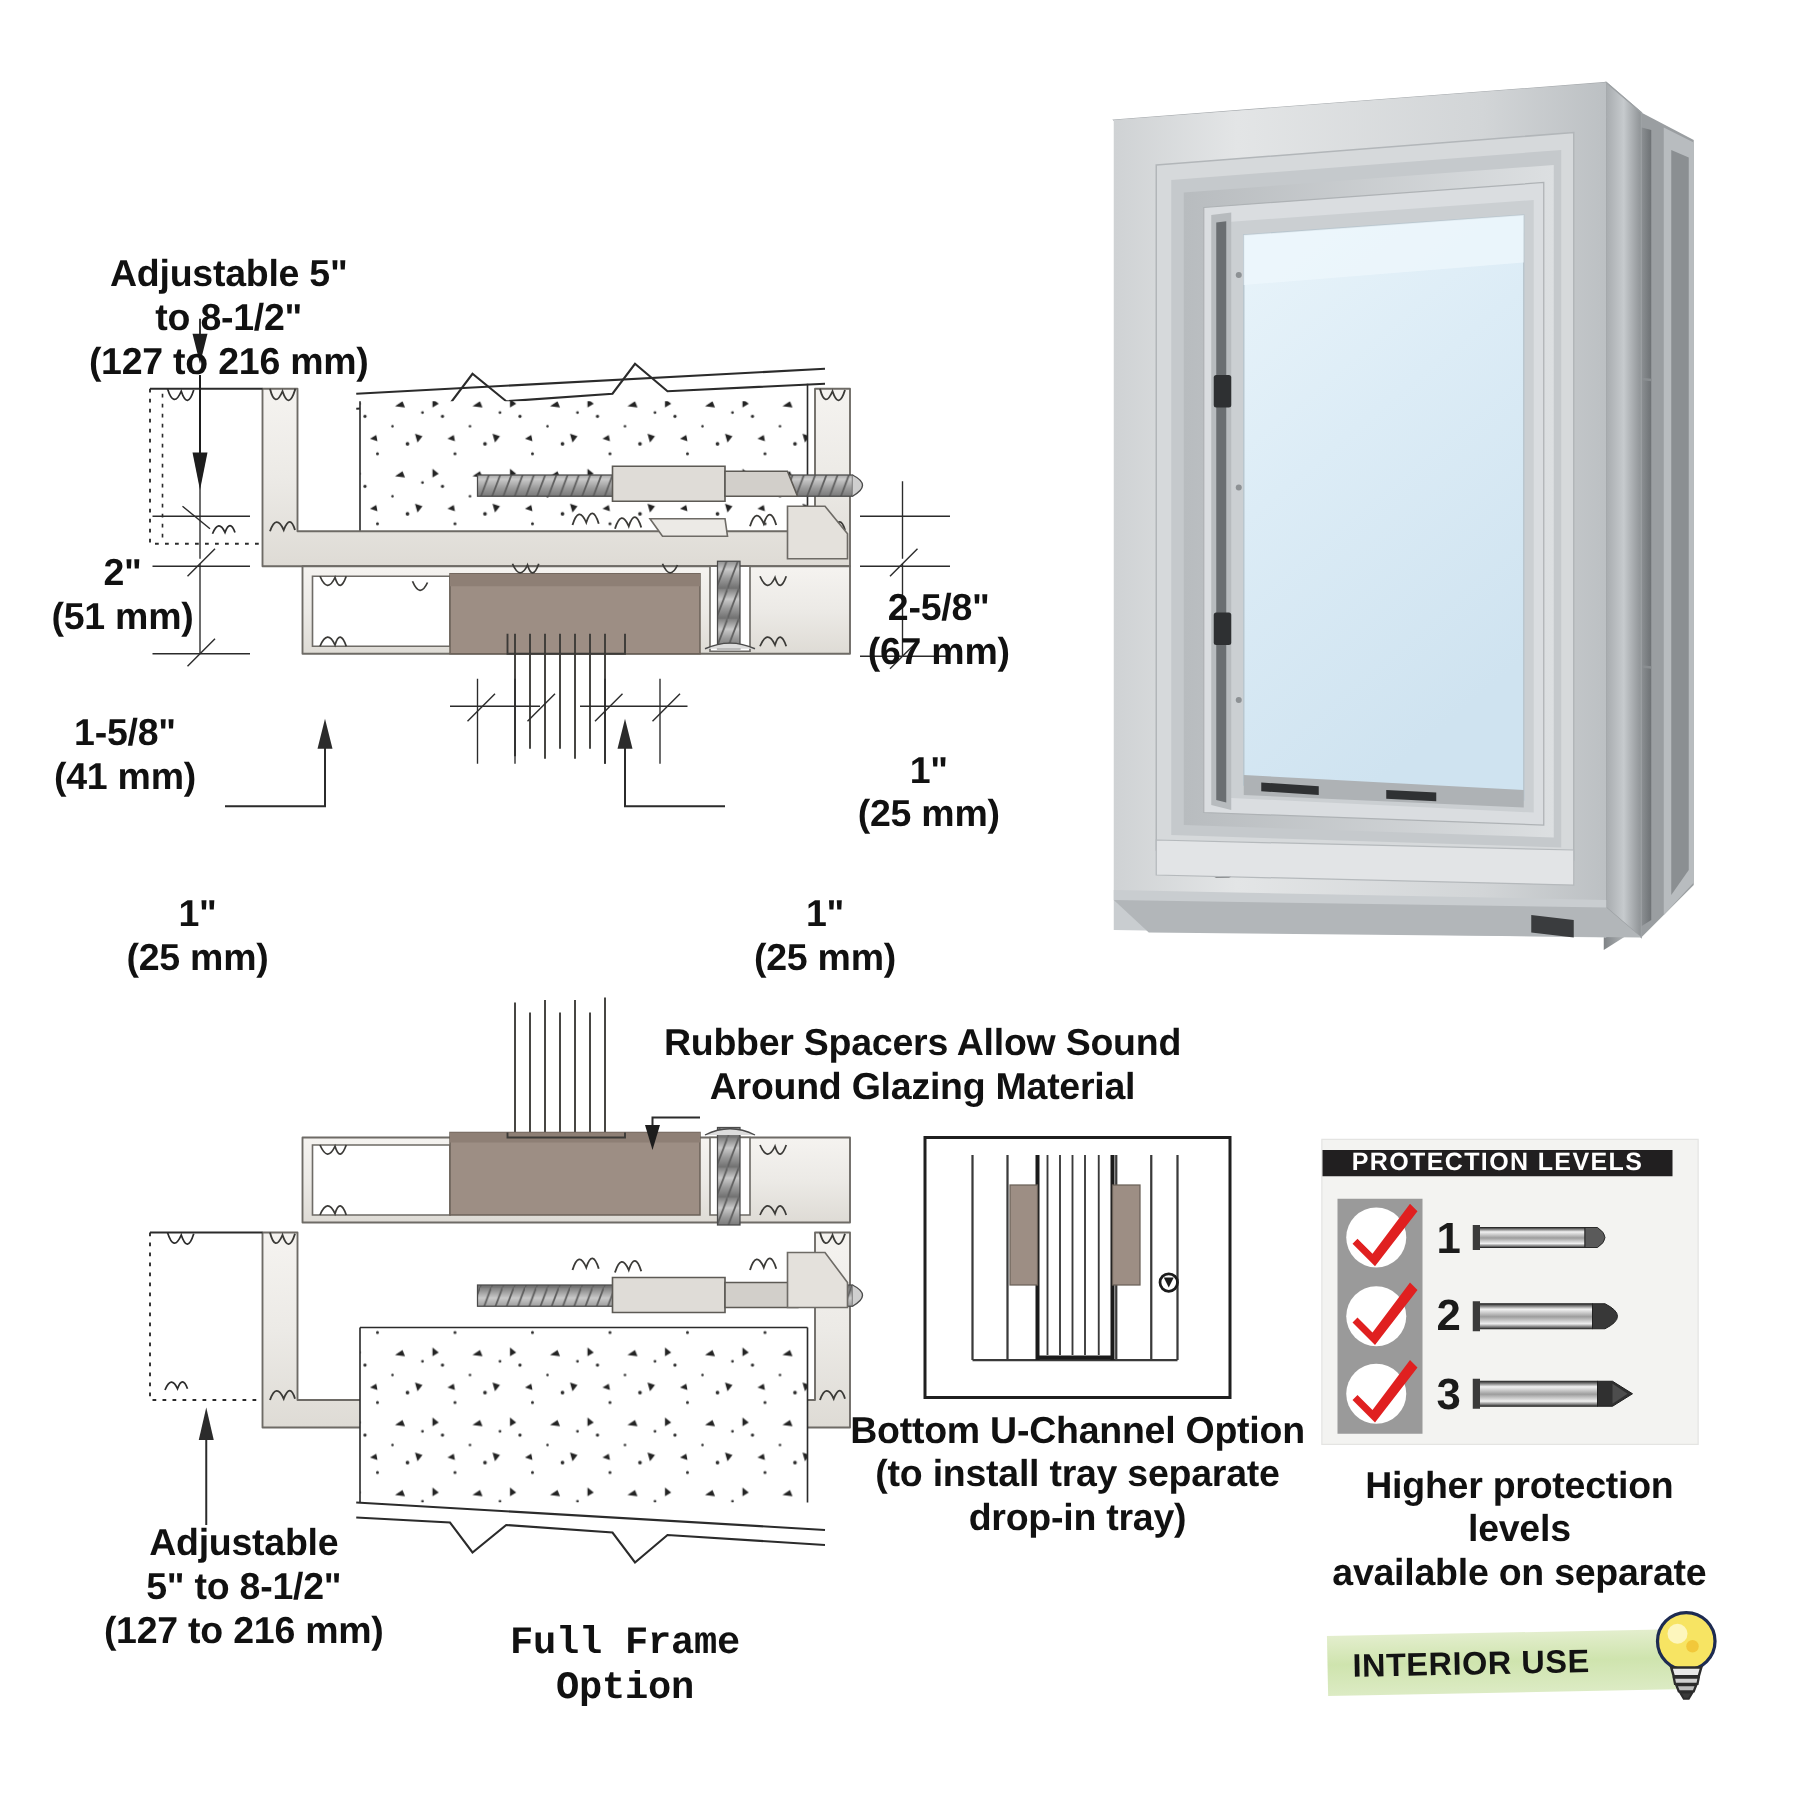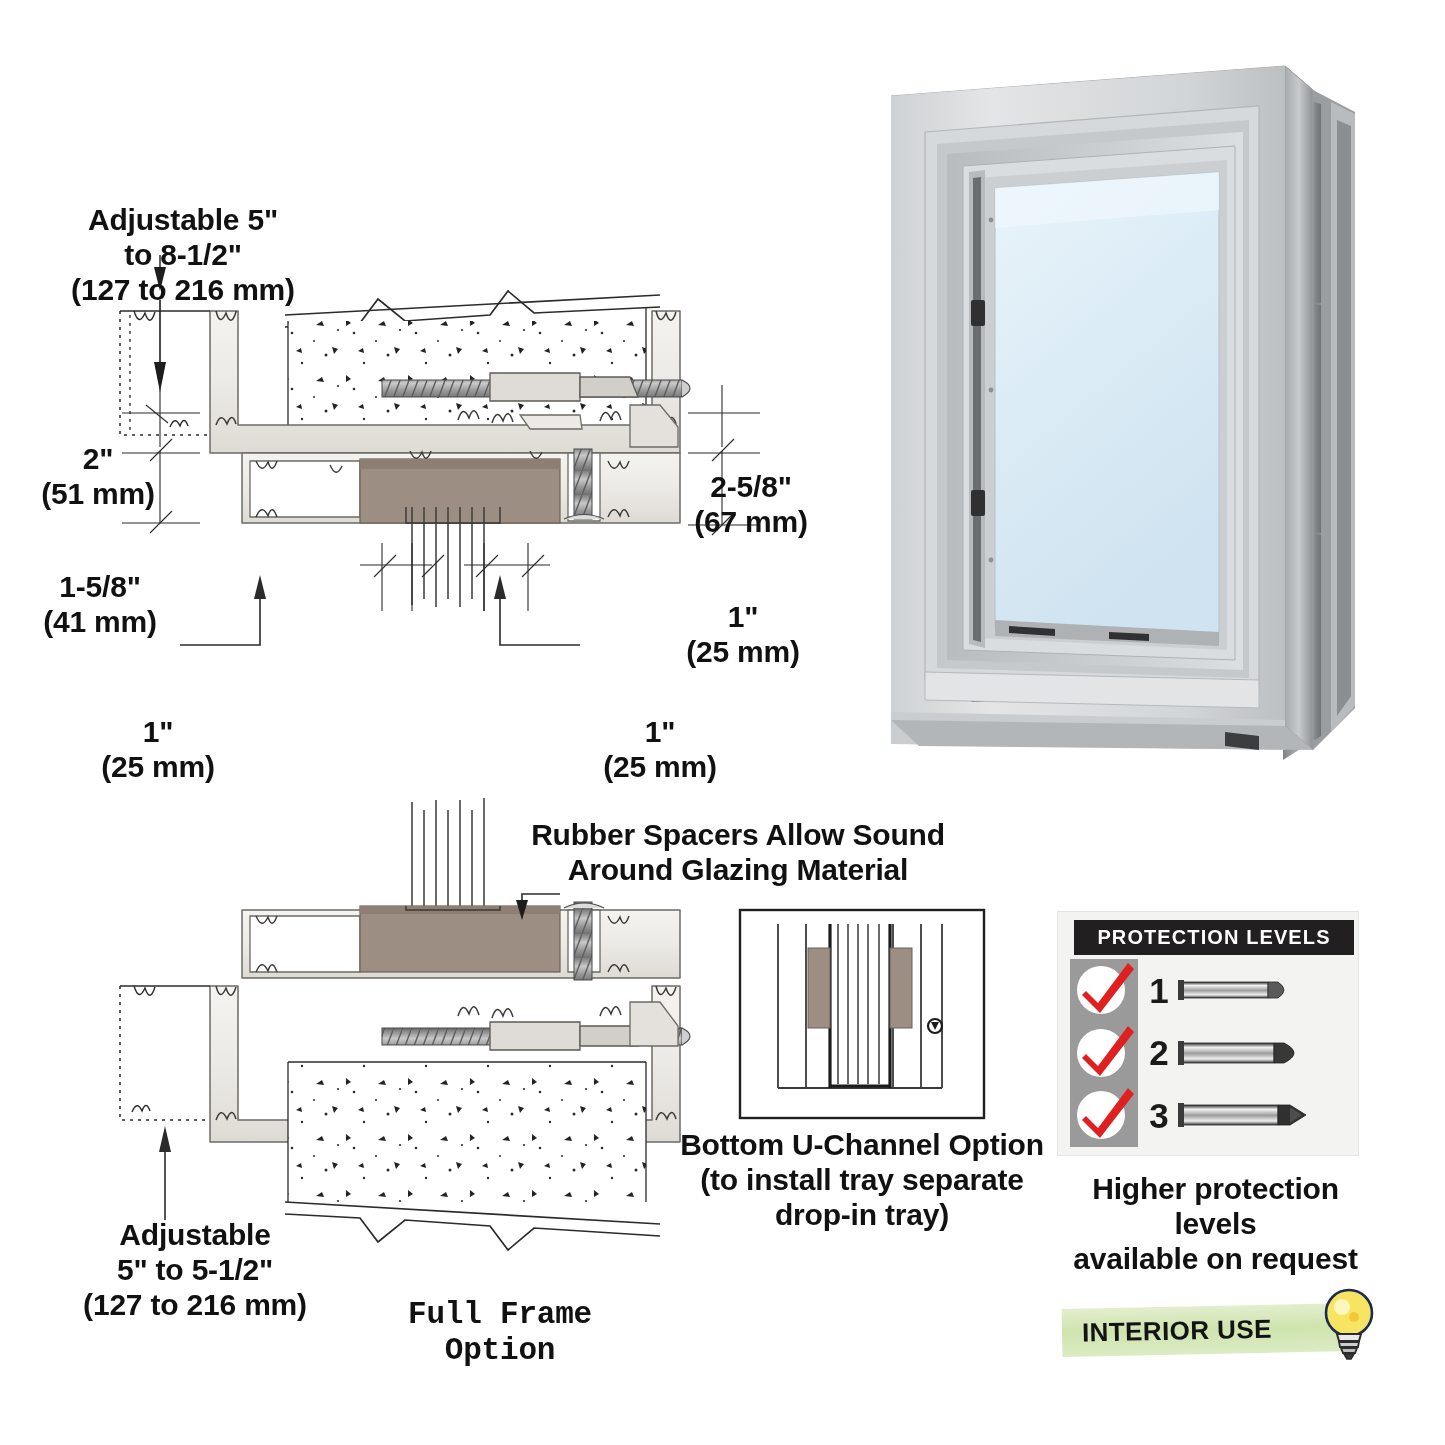--- a/index.html
+++ b/index.html
@@ -37,22 +37,22 @@
   .s-capbig  { font-size: 31px; }
 
   
   #plBadge {
     left: 1058px; top: 912px;
     width: 300px; height: 243px;
     background: #f3f3f1;
     box-shadow: 0 0 0 1px #e4e4e2;
   }
   #plHeader {
-    position: absolute; left: 16px; top: 8px;
-    width: 280px; height: 35px;
+    position: absolute; left: 0; top: 8px;
+    width: 280px; height: 21px;
     background: #211f20;
     display: flex; align-items: center; justify-content: center;
   }
   #plHeader span {
     color: #ffffff; font-weight: 700;
     font-size: 20px; letter-spacing: 1.1px;
     font-family: "Liberation Sans", sans-serif;
   }
   #plCheckCol {
     position: absolute; left: 12px; top: 47px;
@@ -368,31 +368,31 @@
   <div class="lbl c s-dim" style="left:68px; top:715px; width:180px;">1"
 (25 mm)</div>
 
   <div class="lbl c s-dim" style="left:570px; top:715px; width:180px;">1"
 (25 mm)</div>
 
   <div class="lbl l s-note" style="left:523px; top:818px; width:430px;">Rubber Spacers Allow Sound
 Around Glazing Material</div>
 
   <div class="lbl c s-note" style="left:50px; top:1218px; width:290px;">Adjustable
-5" to 5-1/2"
+5" to 8-1/2"
 (127 to 216 mm)</div>
 
   <div class="lbl c s-capbig" style="left:355px; top:1297px; width:290px;font-family:Liberation Mono, monospace;">Full Frame Option</div>
 
   <div class="lbl c s-cap" style="left:680px; top:1128px; width:364px;">Bottom U-Channel Option
 (to install tray separate
 drop-in tray)</div>
 
   <div class="lbl c s-cap" style="left:1048px; top:1172px; width:335px;">Higher protection levels
-available on request</div>
+available on separate</div>
 
   <div class="abs" id="plBadge">
     <div id="plHeader">
       <span>PROTECTION LEVELS</span>
     </div>
 
     <div id="plCheckCol">
       <div class="plCheckCell">
         <div class="plDisc"></div>
         <svg class="plTick" viewBox="0 0 64 64">

